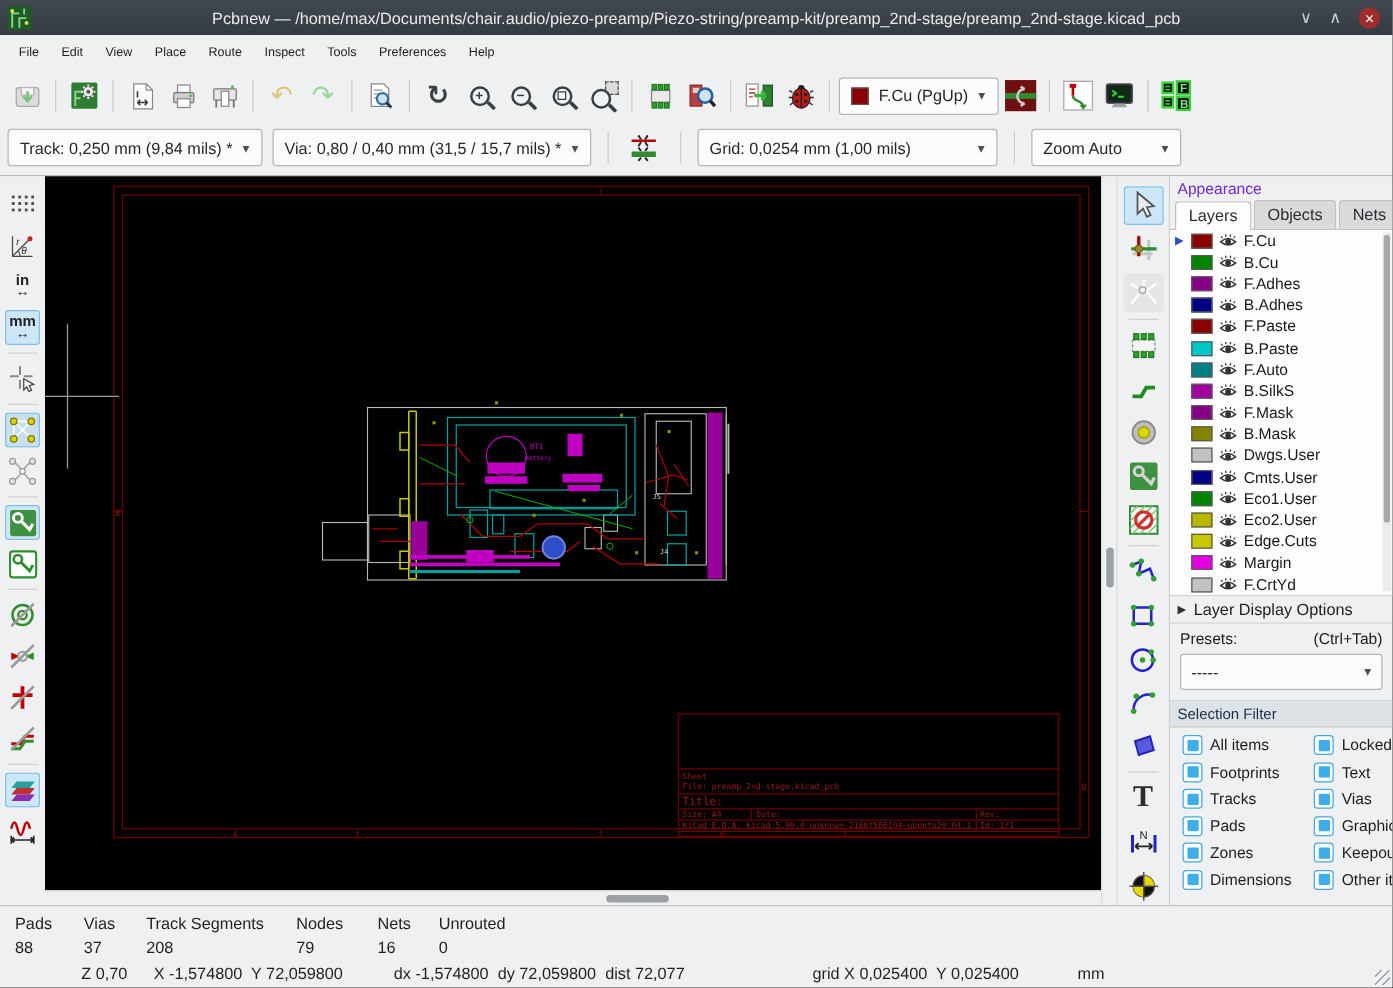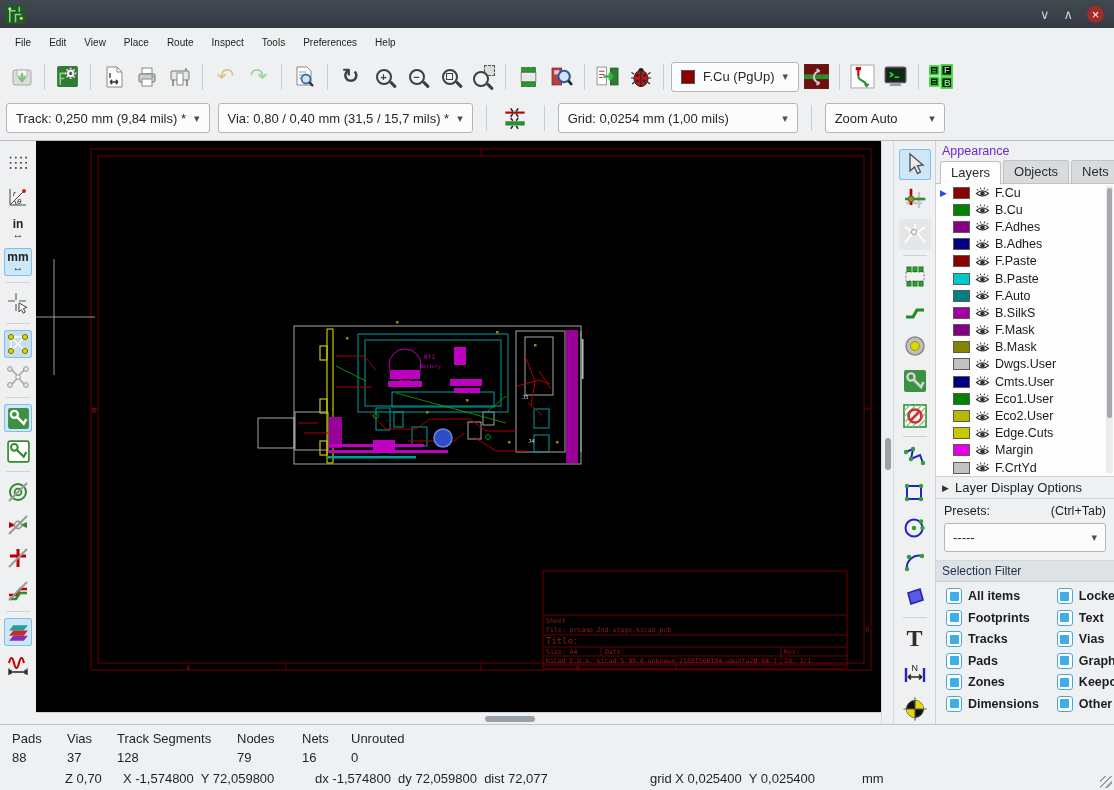--- a/index.html
+++ b/index.html
@@ -67,21 +67,21 @@
   .layer-eye { display:flex; align-items:center; }
   .layer-name { font-size:12.5px; color:#17191b; }
   #listscroll { position:absolute; right:1px; top:2px; width:7px; height:287px; background:#ececec; }
   #listthumb { position:absolute; left:1px; top:2px; width:5px; height:230px; background:#a5a9ad; border-radius:2px; }
   #ldo { display:flex; align-items:center; gap:6px; padding:3px 6px; font-size:13px; border-bottom:1px solid #d4d7da; }
   #ldo .tri { font-size:9px; color:#333; }
   #presets { padding:5px 8px 8px; border-bottom:1px solid #d4d7da; }
   #presets-row { display:flex; justify-content:space-between; font-size:12.5px; padding:0 0 5px; }
   #preset-dd { height:29px; border:1px solid #b2b6ba; border-radius:3px; background:#fcfcfc; display:flex; align-items:center; justify-content:space-between; padding:0 8px; font-size:13px; }
   #selfilter-title { background:#dde2e7; padding:3px 6px; font-size:12px; color:#1c2f45; border-bottom:1px solid #c8cdd2; }
-  #filters { flex:1; display:flex; padding:6px 0 0 10px; gap:18px;font-weight:bold; }
+  #filters { flex:1; display:flex; padding:6px 0 0 10px; gap:18px; }
   .fcol { display:flex; flex-direction:column; gap:5.5px; }
   .frow { display:flex; align-items:center; gap:6px; white-space:nowrap; }
   .cb { width:16px; height:16px; border-radius:3px; border:1.5px solid #46a8dc; background:#fff; display:flex; align-items:center; justify-content:center; flex:0 0 auto; }
   .cb .in { width:9px; height:9px; background:#3daee9; border-radius:1px; }
   .flabel { font-size:12.5px; }
 
   
   #status { height:66px; background:#eff0f1; border-top:1px solid #c0c4c7; position:relative; font-size:13px; color:#1e2124; flex:0 0 auto; }
   .stat-col { position:absolute; top:6px; }
   .stat-col .lab { display:block; }
@@ -95,20 +95,21 @@
 
 <div id="app">
 
   <div id="titlebar">
     <svg id="appicon" viewBox="0 0 22 22">
       <rect x="1" y="1" width="20" height="20" rx="2" fill="#1d5c22"></rect>
       <path d="M5 19 V7 H11 M11 19 V11 H17 M15 3 V8" stroke="#8fd18f" stroke-width="1.6" fill="none"></path>
       <circle cx="5" cy="5" r="1.6" fill="#d9e36a"></circle>
         <circle cx="17" cy="15" r="1.6" fill="#d9e36a"></circle>
     </svg>
+    <div id="wintitle">Pcbnew — /home/max/Documents/chair.audio/piezo-preamp/Piezo-string/preamp-kit/preamp_2nd-stage/preamp_2nd-stage.kicad_pcb</div>
     <div id="winbtns">
       <span class="winbtn">∨</span>
       <span class="winbtn">∧</span>
       <span id="closebtn">×</span>
     </div>
   </div>
 
   <div id="menubar">
       <div class="menu-item">File</div>
       <div class="menu-item">Edit</div>
@@ -1034,21 +1035,21 @@
         <div class="stat-col" style="left: 12px;">
           <span class="lab">Pads</span>
           <span class="val">88</span>
         </div>
         <div class="stat-col" style="left: 67px;">
           <span class="lab">Vias</span>
           <span class="val">37</span>
         </div>
         <div class="stat-col" style="left: 117px;">
           <span class="lab">Track Segments</span>
-          <span class="val">128</span>
+          <span class="val">208</span>
         </div>
         <div class="stat-col" style="left: 237px;">
           <span class="lab">Nodes</span>
           <span class="val">79</span>
         </div>
         <div class="stat-col" style="left: 302px;">
           <span class="lab">Nets</span>
           <span class="val">16</span>
         </div>
         <div class="stat-col" style="left: 351px;">

